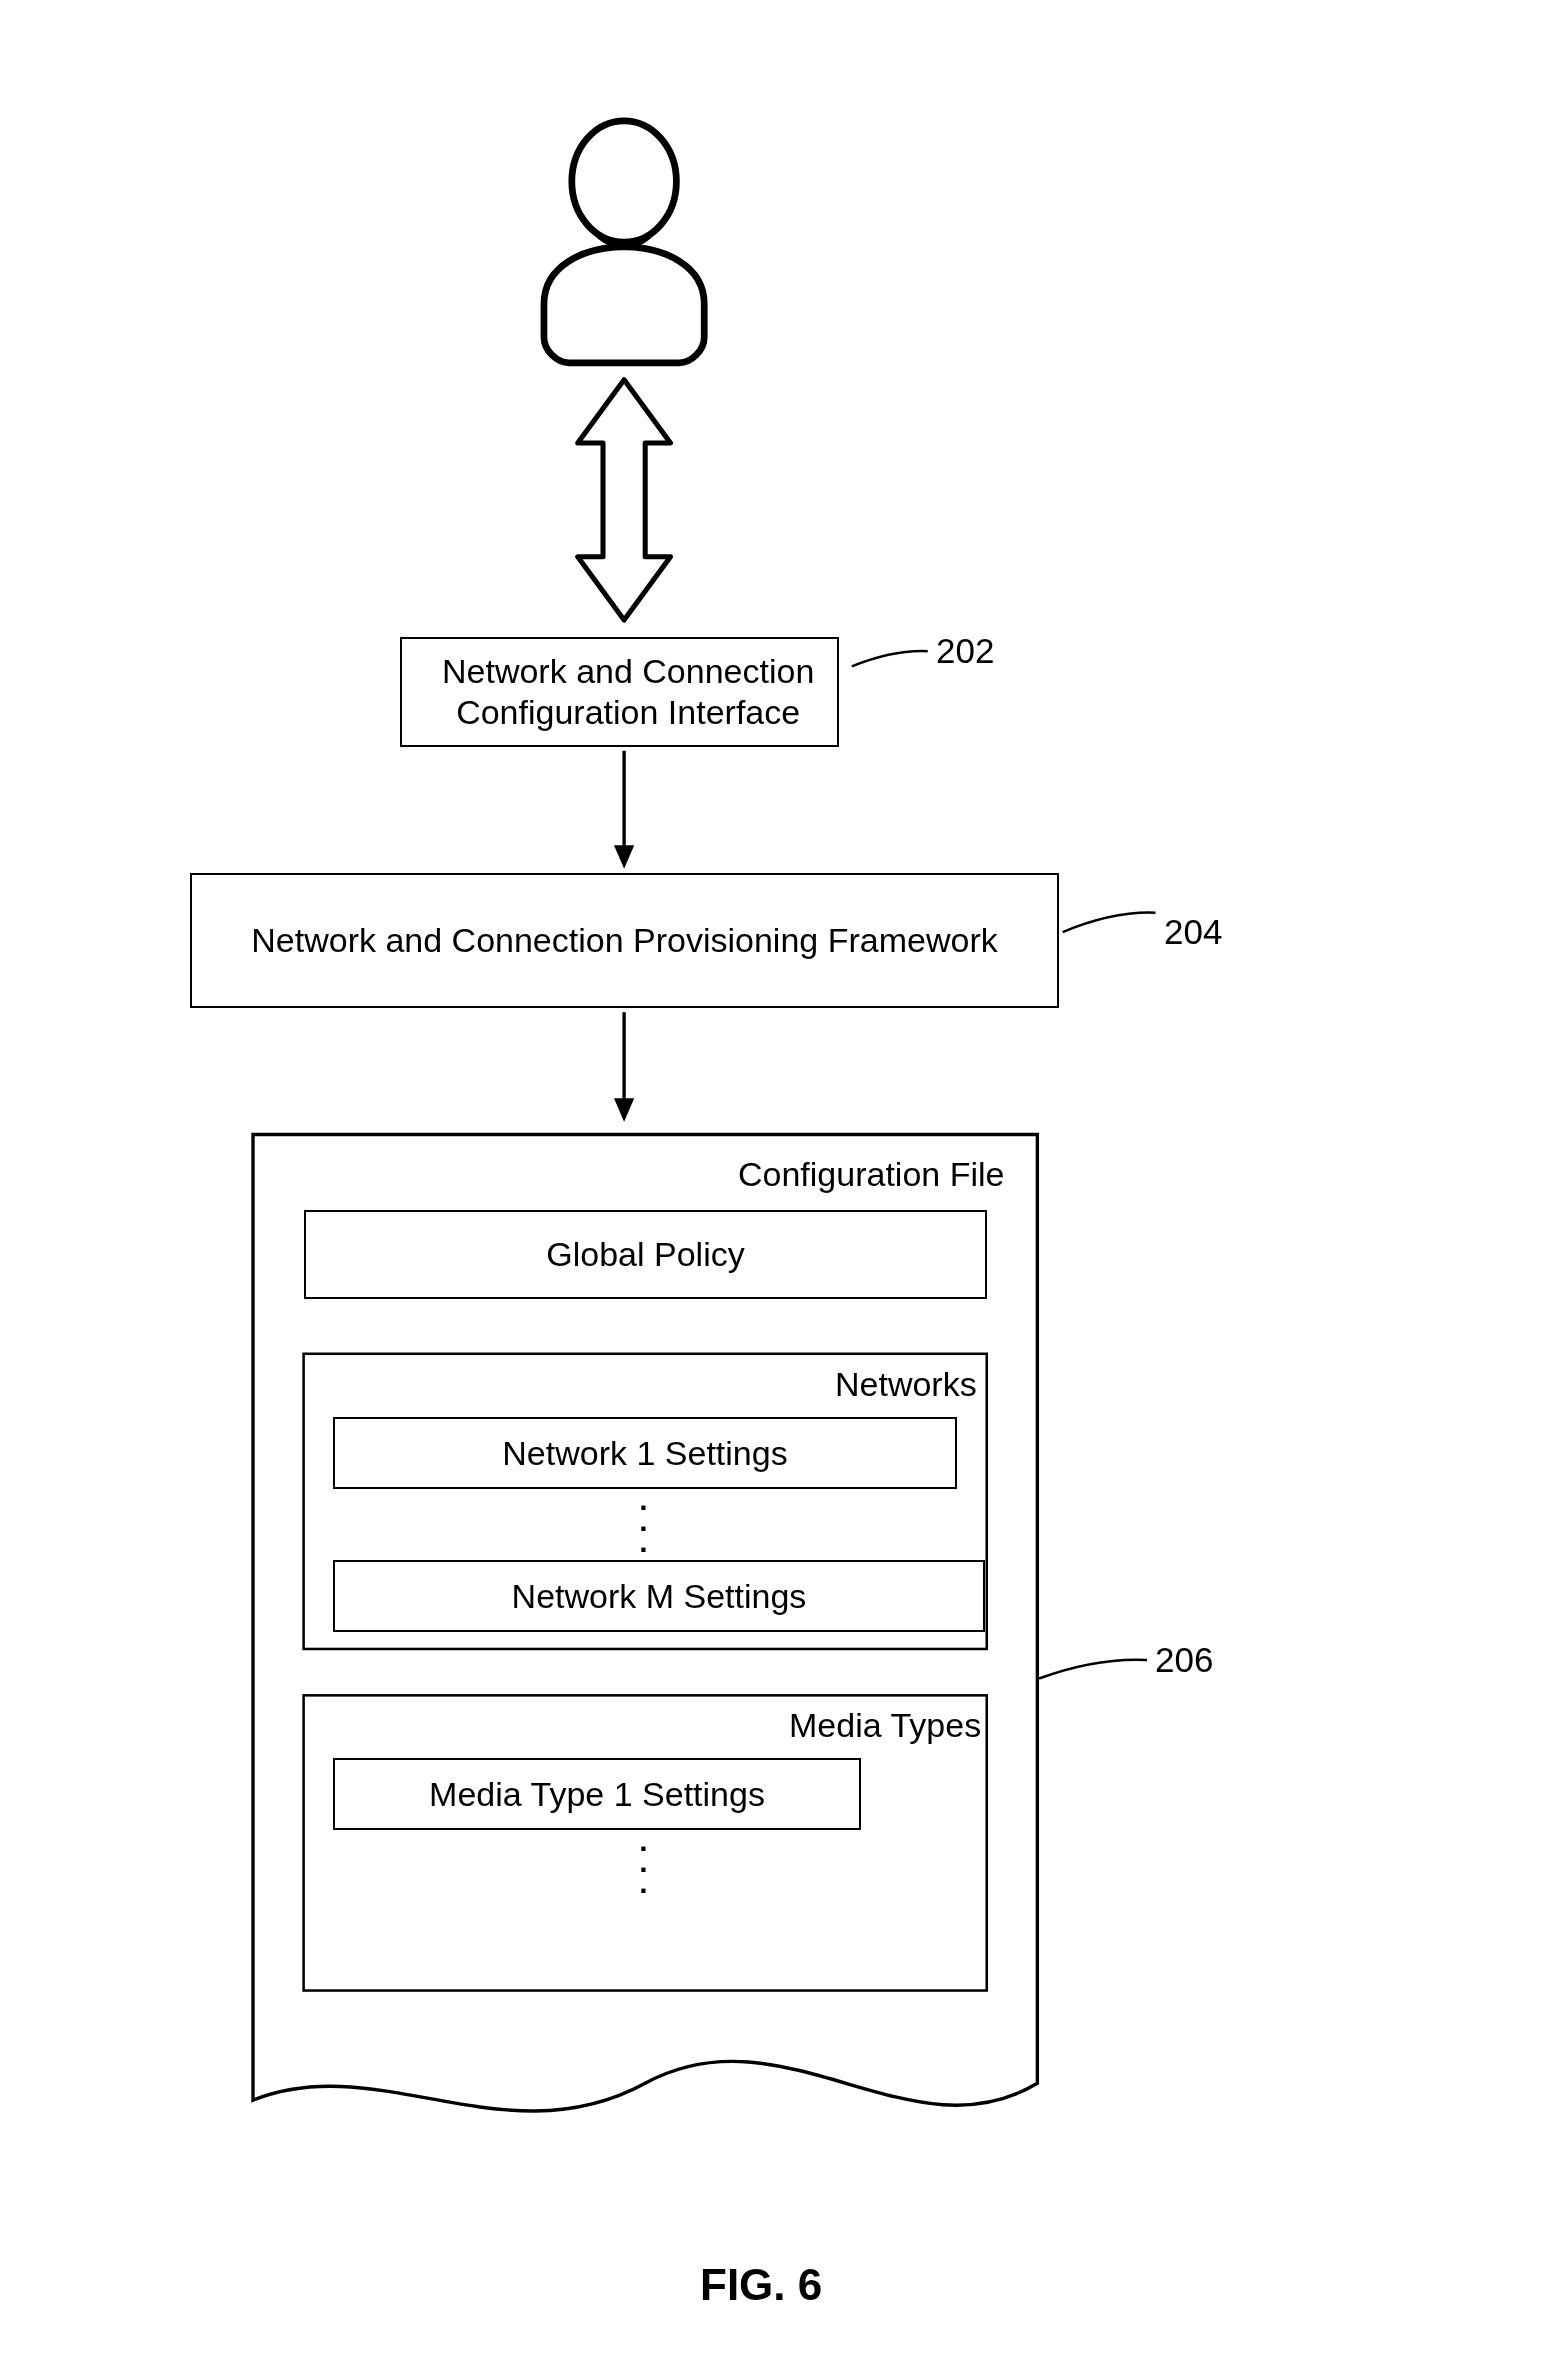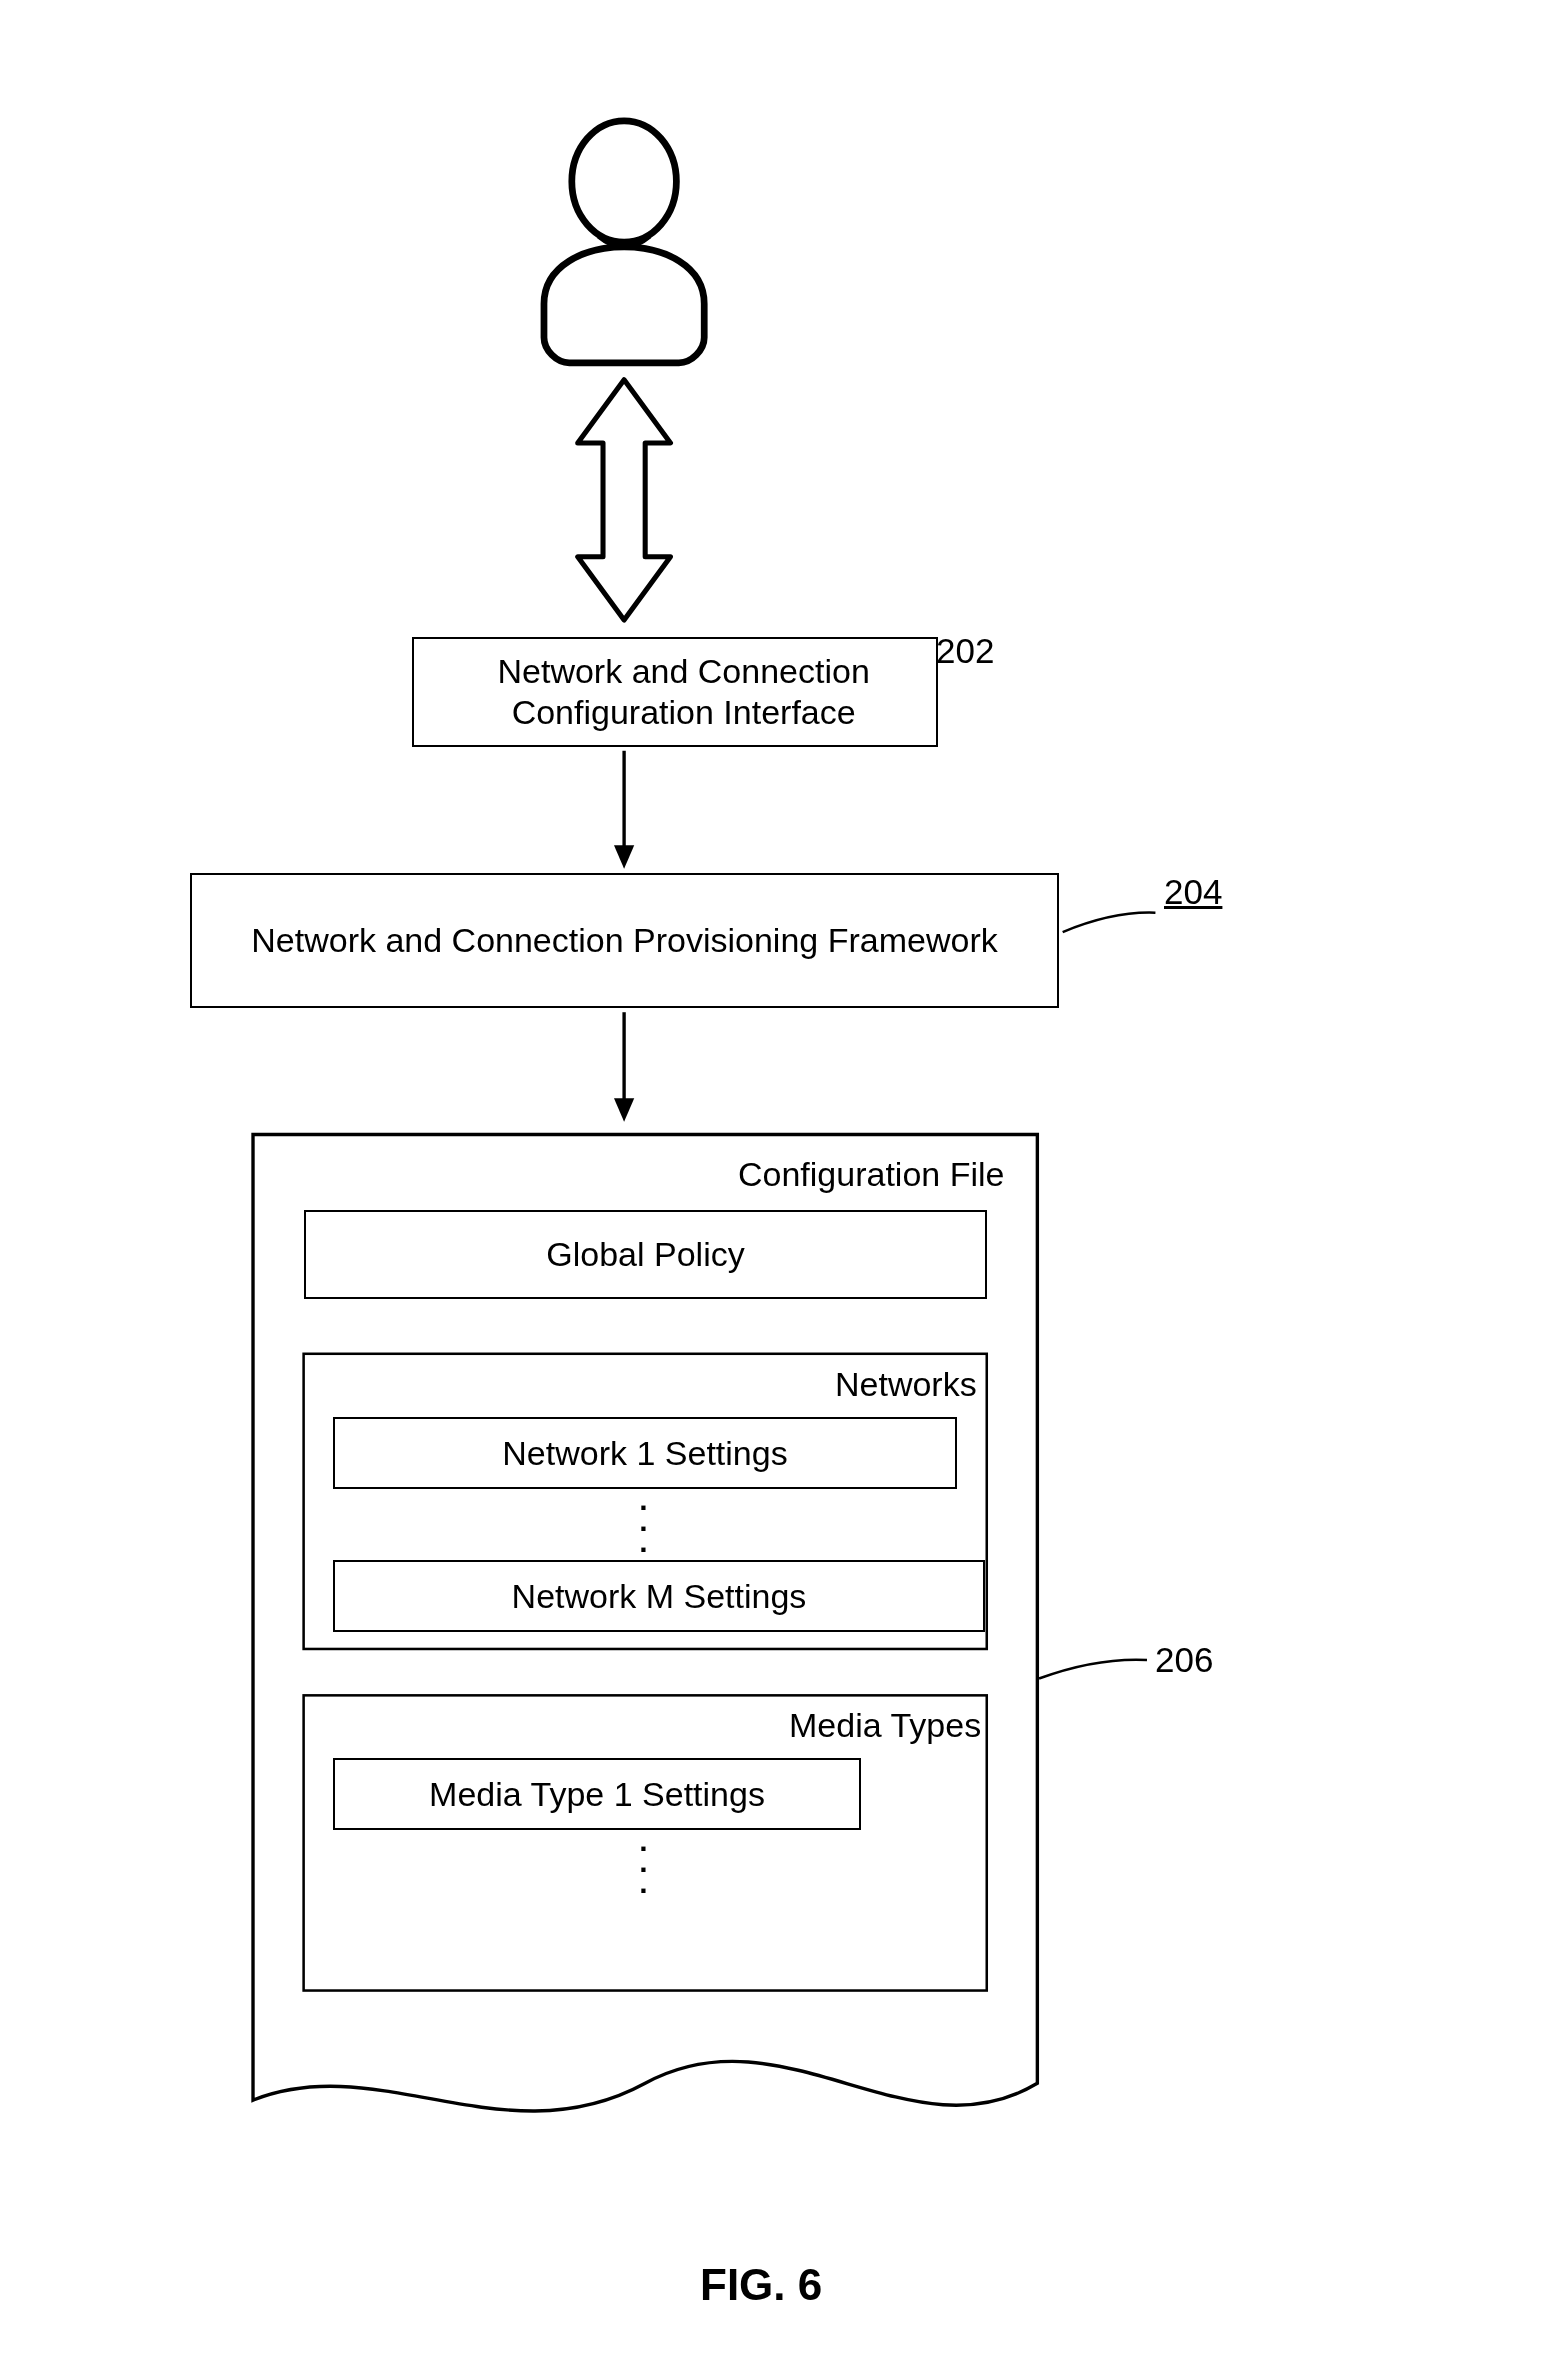--- a/index.html
+++ b/index.html
@@ -110,21 +110,21 @@
     <rect x="360" y="2010" width="810" height="350" fill="none" stroke="#000" stroke-width="3"></rect>
 
     <path d="M 1010 790 Q 1060 770 1100 772" fill="none" stroke="#000" stroke-width="3"></path>
 
     <path d="M 1260 1105 Q 1320 1080 1370 1082" fill="none" stroke="#000" stroke-width="3"></path>
 
     <path d="M 1232 1990 Q 1300 1965 1360 1968" fill="none" stroke="#000" stroke-width="3"></path>
   </svg>
 
 
-  <div class="box" style="left:412px; top:637px; width:526px; height:110px; white-space:pre-line;padding-left:24px;">Network and Connection
+  <div class="box" style="left:400px; top:637px; width:439px; height:110px; white-space:pre-line;padding-left:24px;">Network and Connection
 Configuration Interface</div>
 
   <div class="box" style="left:190px; top:873px; width:869px; height:135px;">Network and Connection Provisioning Framework</div>
 
   <div class="section-title" style="left:738px; top:1155px;">Configuration File</div>
 
   <div class="box" style="left:304px; top:1210px; width:683px; height:89px;text-align:center;">Global Policy</div>
 
   <div class="section-title" style="left:835px; top:1365px;">Networks</div>
 
@@ -135,19 +135,19 @@
   <div class="box" style="left:333px; top:1560px; width:652px; height:72px;">Network M Settings</div>
 
   <div class="section-title" style="left:789px; top:1706px;">Media Types</div>
 
   <div class="box" style="left:333px; top:1758px; width:528px; height:72px;">Media Type 1 Settings</div>
 
   <div class="dots" style="left:635px; top:1838px; width:20px;">·<br>·<br>·</div>
 
 
   <div class="refnum" style="left:936px; top:631px;">202</div>
-  <div class="refnum" style="left:1164px; top:872px;text-decoration:underline;">204</div>
+  <div class="refnum" style="left:1164px; top:912px;">204</div>
   <div class="refnum" style="left:1155px; top:1640px;">206</div>
 
   <div class="fig-caption" style="left:700px; top:2260px;">FIG. 6</div>
 
 </div>
 
 
 </body></html>

